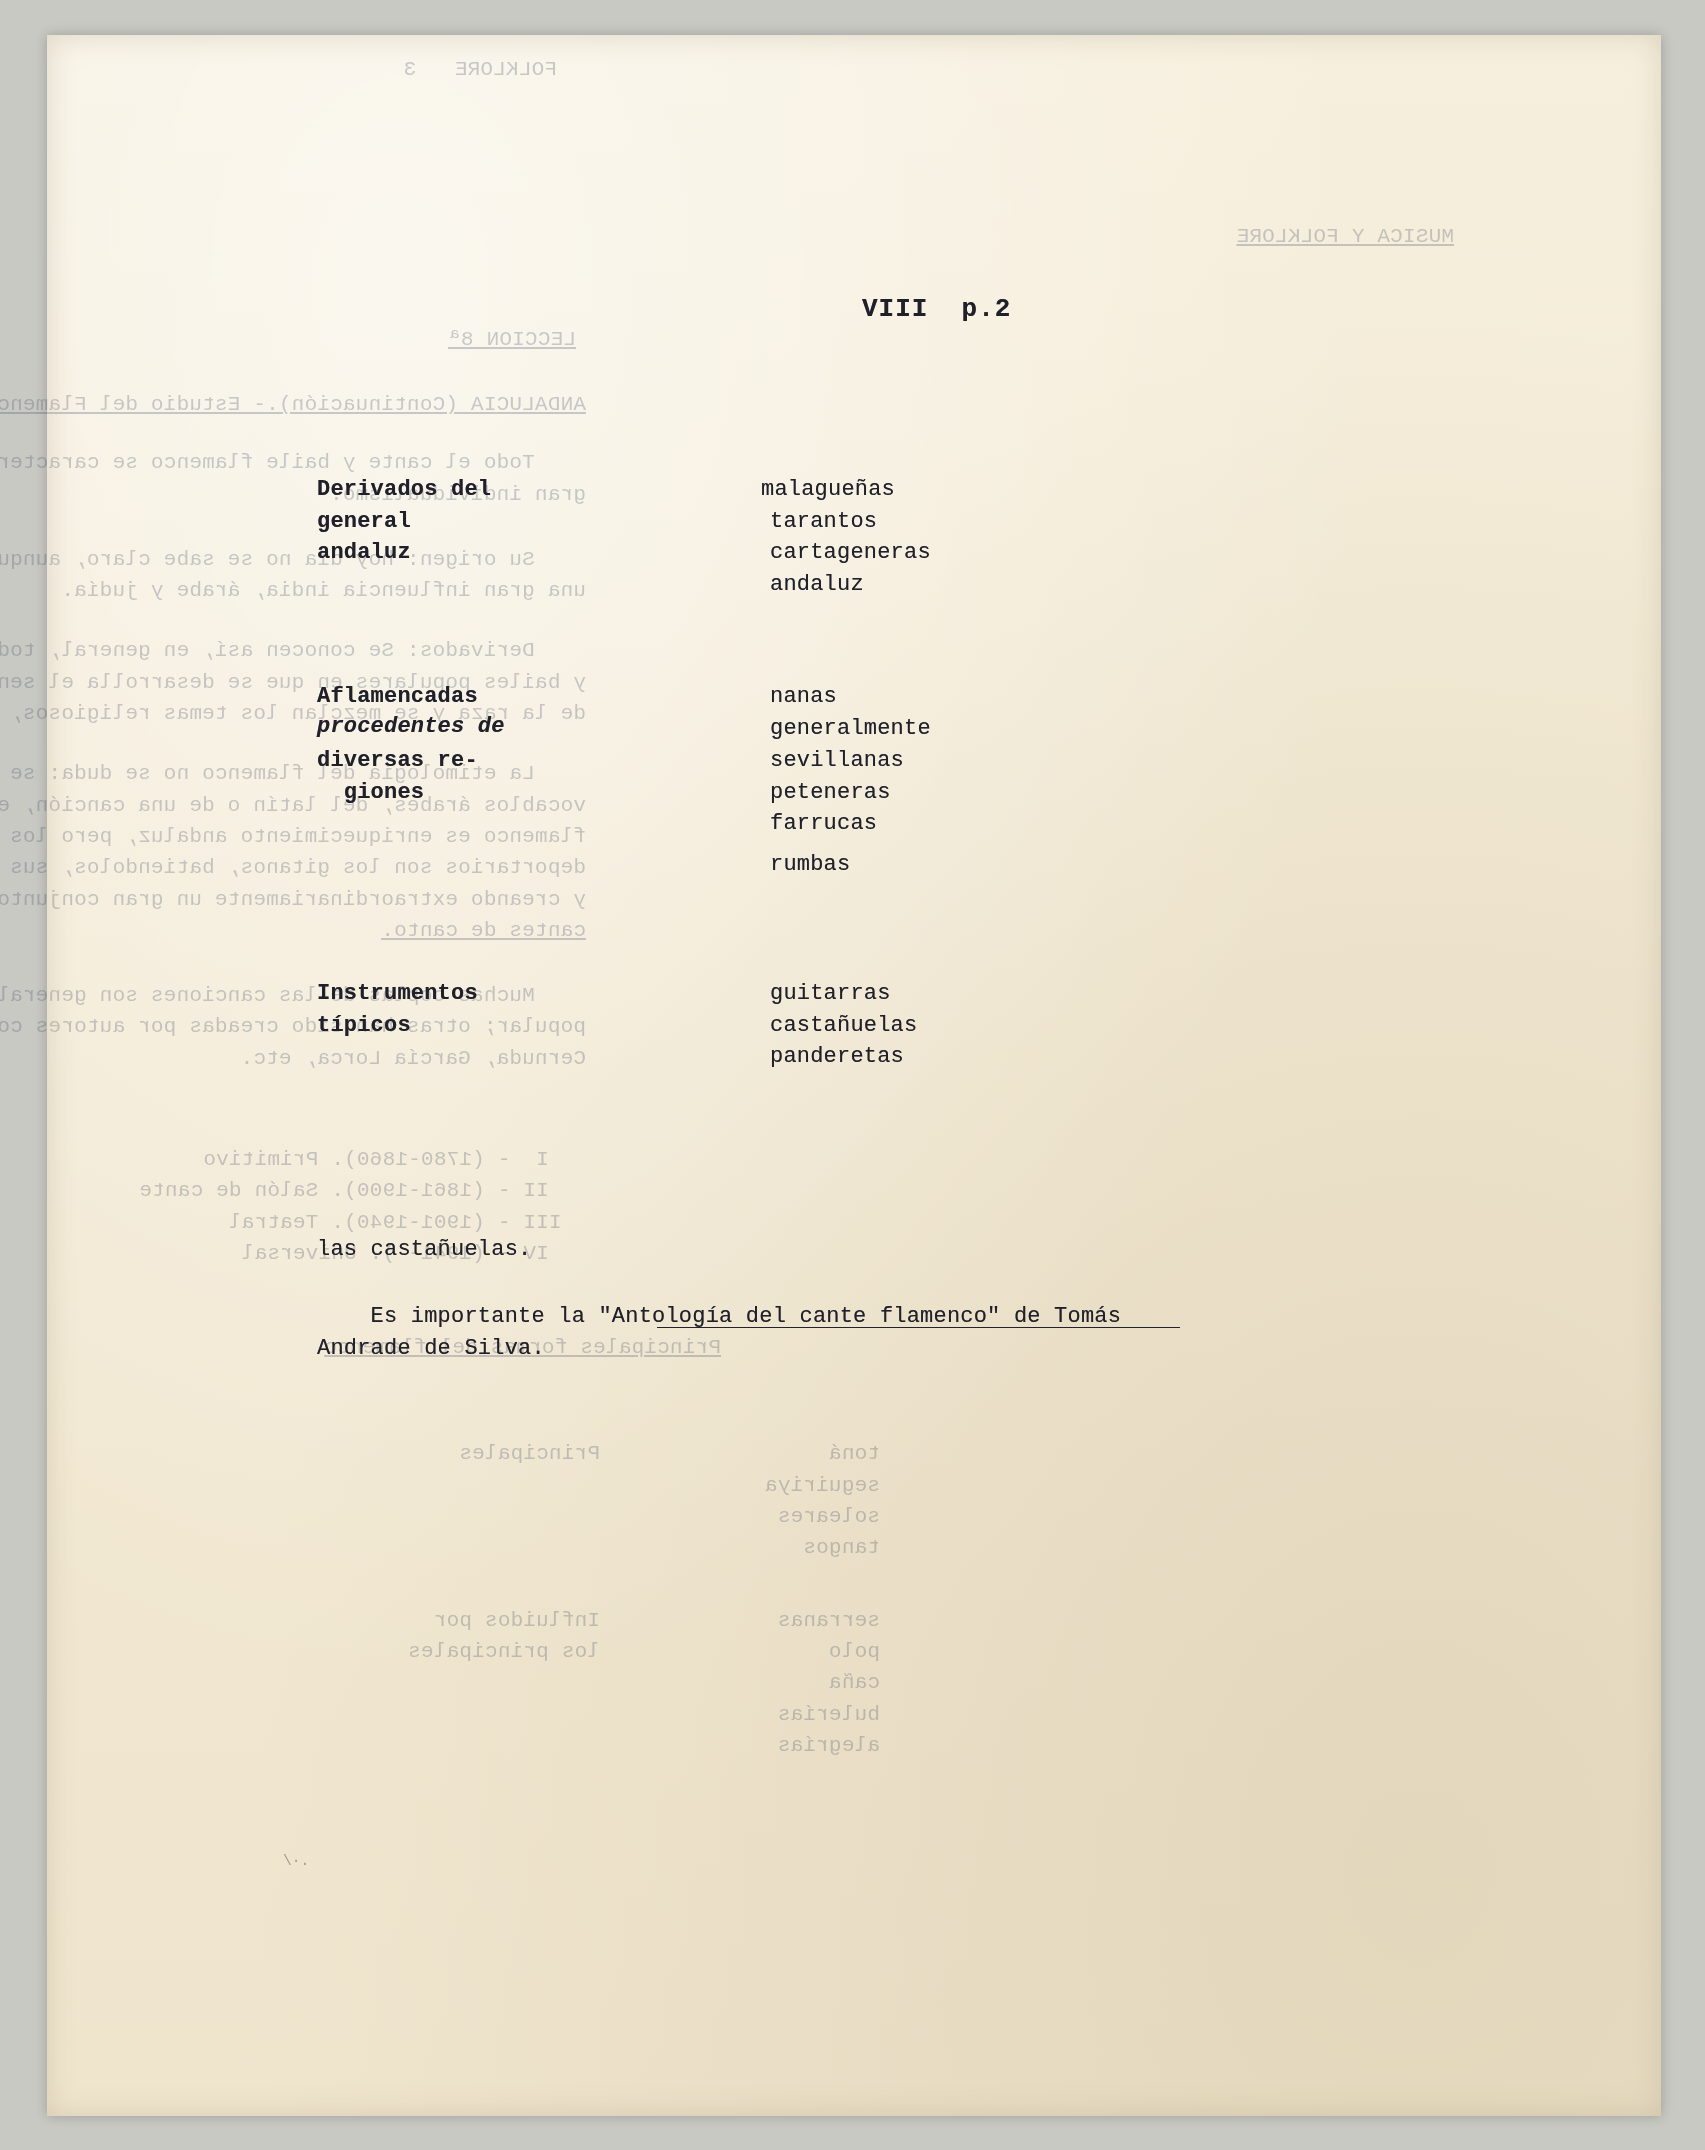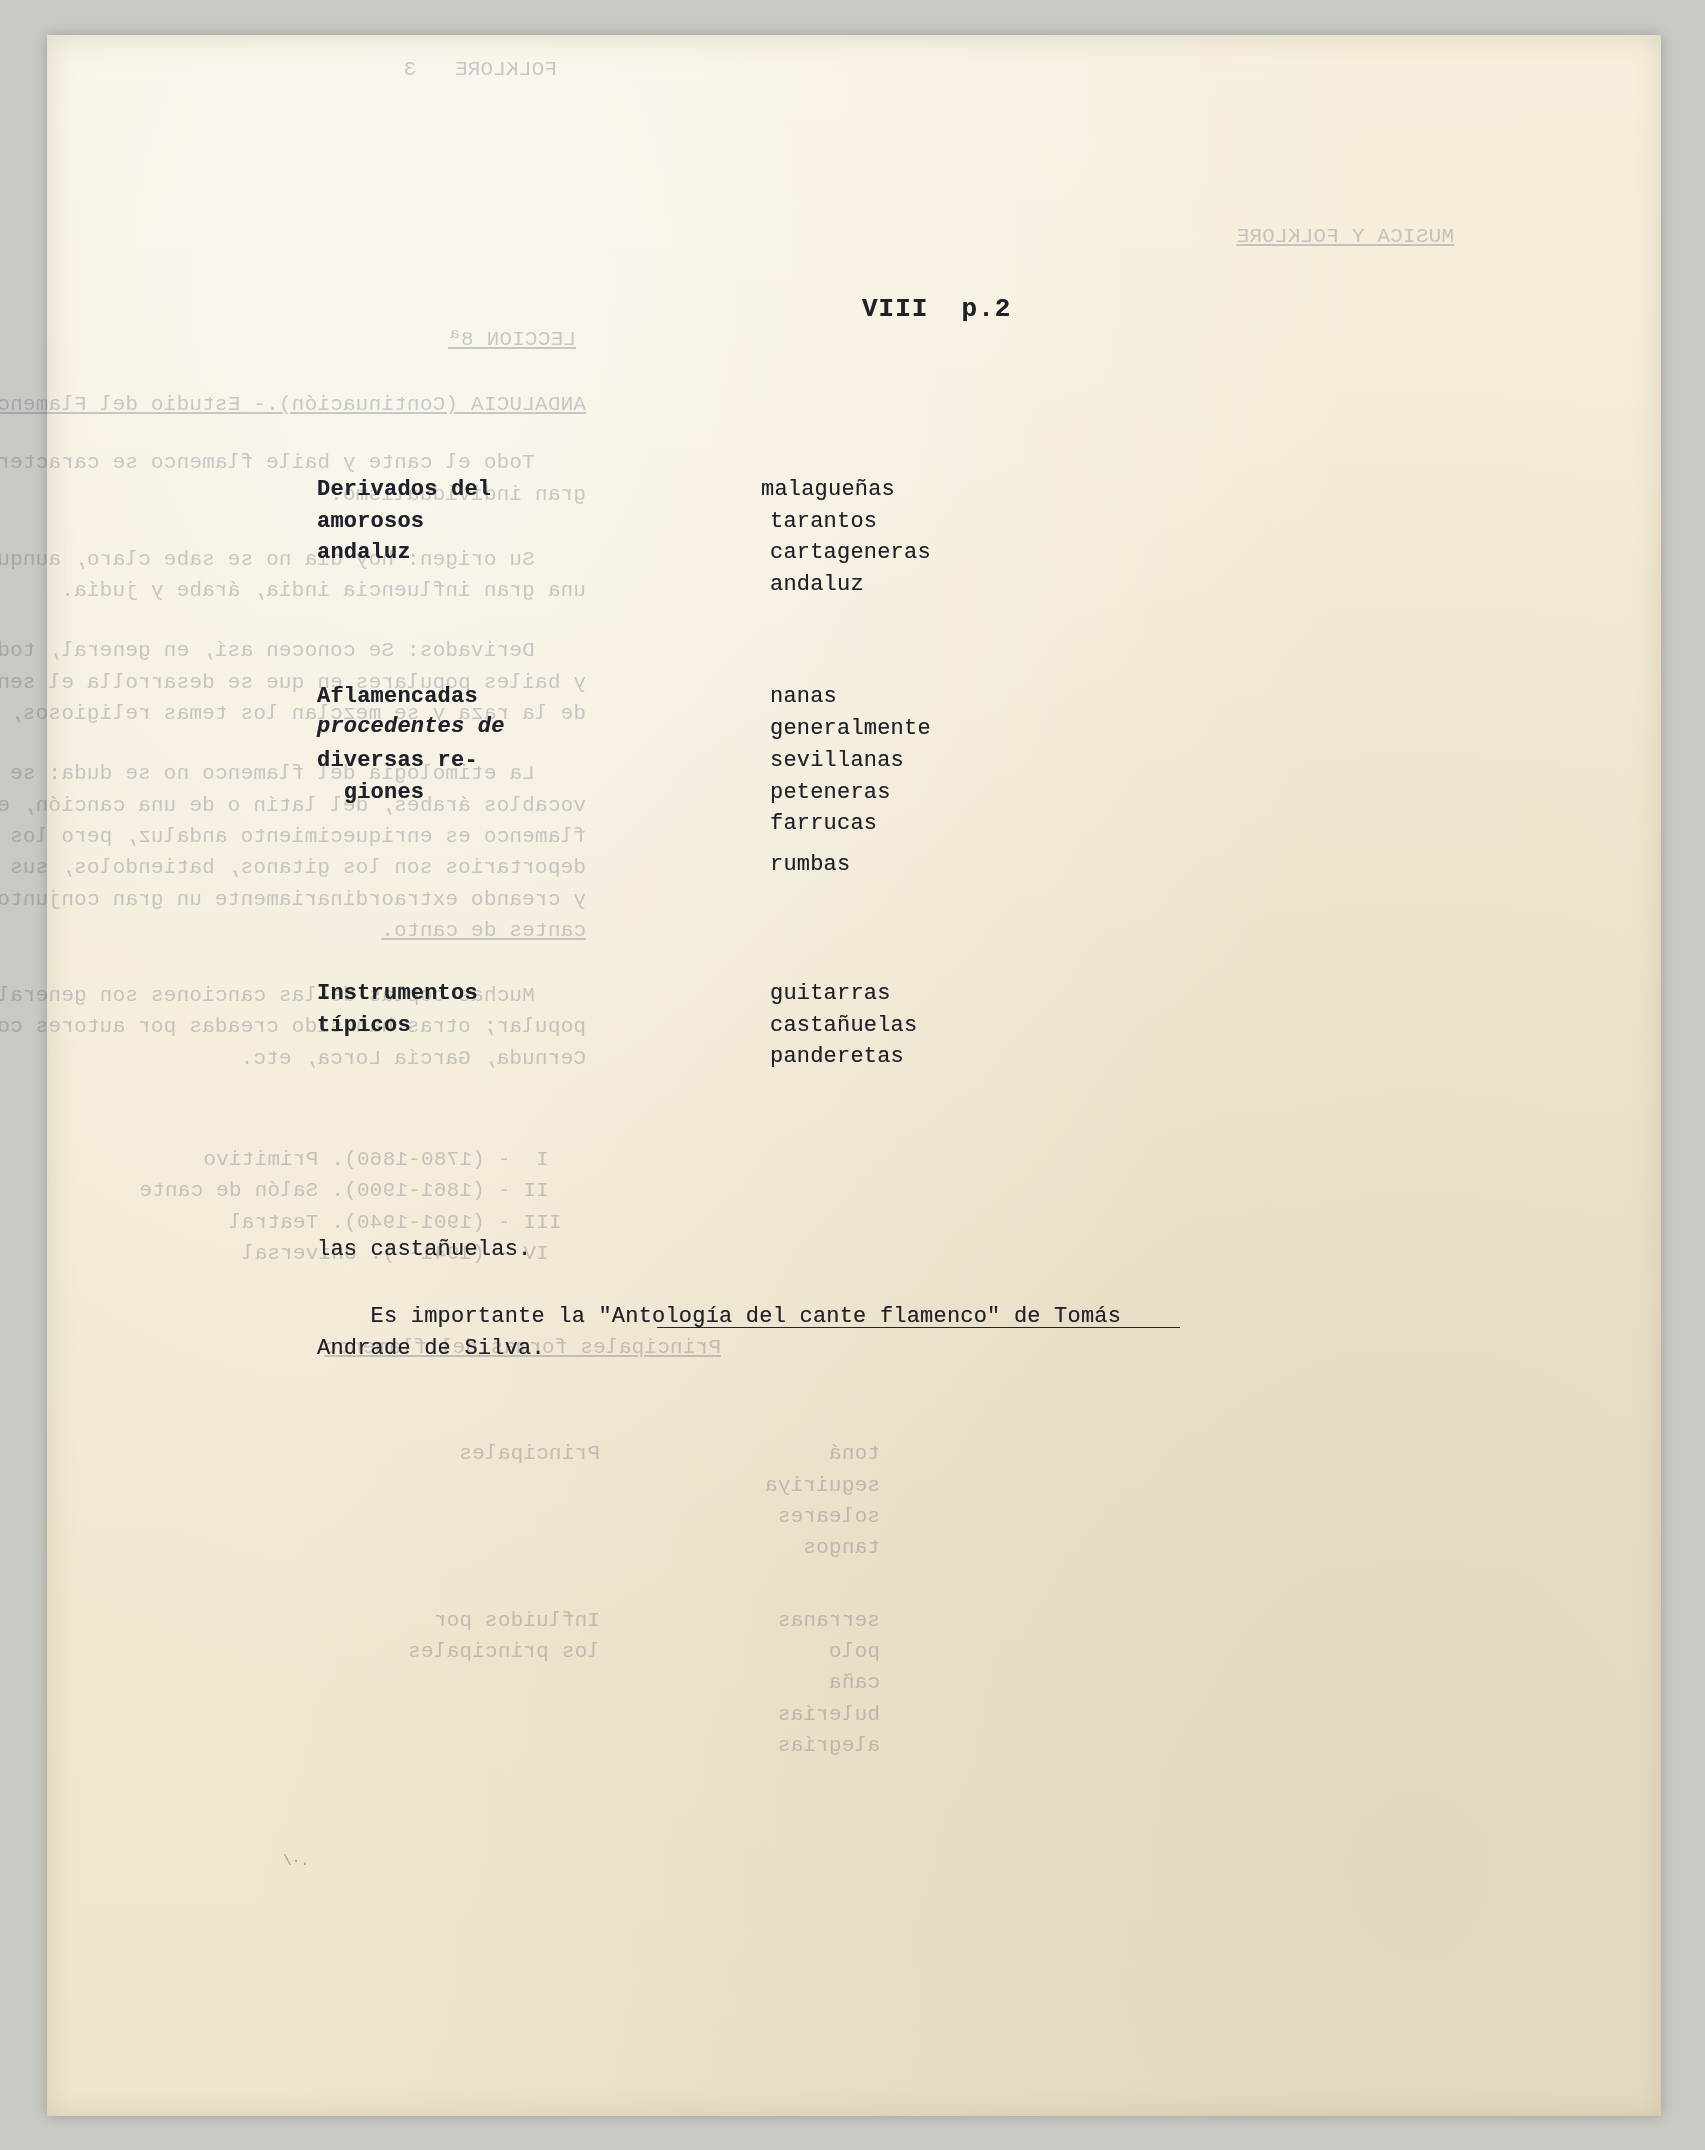--- a/index.html
+++ b/index.html
@@ -158,21 +158,21 @@
       <div class="ghost-text" style="left:781px; top:1632px;">caña</div>
       <div class="ghost-text" style="left:781px; top:1664px;">bulerías</div>
       <div class="ghost-text" style="left:781px; top:1695px;">alegrías</div>
     </div>
 
     <div class="typed-layer">
 
       <div class="front-text title-line" style="left:815px; top:258px;">VIII  p.2</div>
 
       <div class="front-text bold" style="left:270px; top:439px;">Derivados del</div>
-      <div class="front-text bold" style="left:270px; top:471px;">amorosos</div>
+      <div class="front-text bold" style="left:270px; top:471px;">general</div>
       <div class="front-text bold" style="left:270px; top:502px;">andaluz</div>
 
       <div class="front-text" style="left:714px; top:439px;">malagueñas</div>
       <div class="front-text" style="left:723px; top:471px;">tarantos</div>
       <div class="front-text" style="left:723px; top:502px;">cartageneras</div>
       <div class="front-text" style="left:723px; top:534px;">andaluz</div>
 
       <div class="front-text bold" style="left:270px; top:646px;">Aflamencadas</div>
       <div class="front-text bold" style="left:270px; top:676px;font-style:italic;">procedentes de</div>
       <div class="front-text bold" style="left:270px; top:710px;">diversas re-</div>

